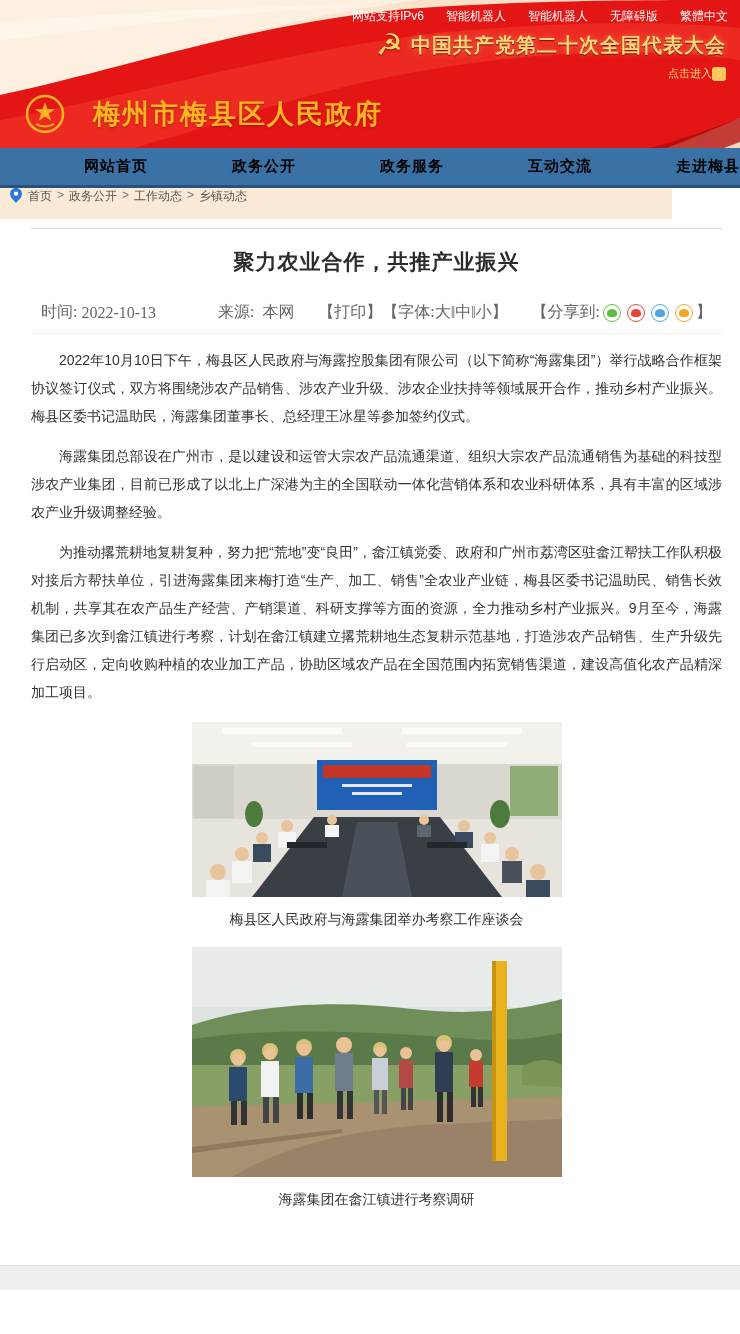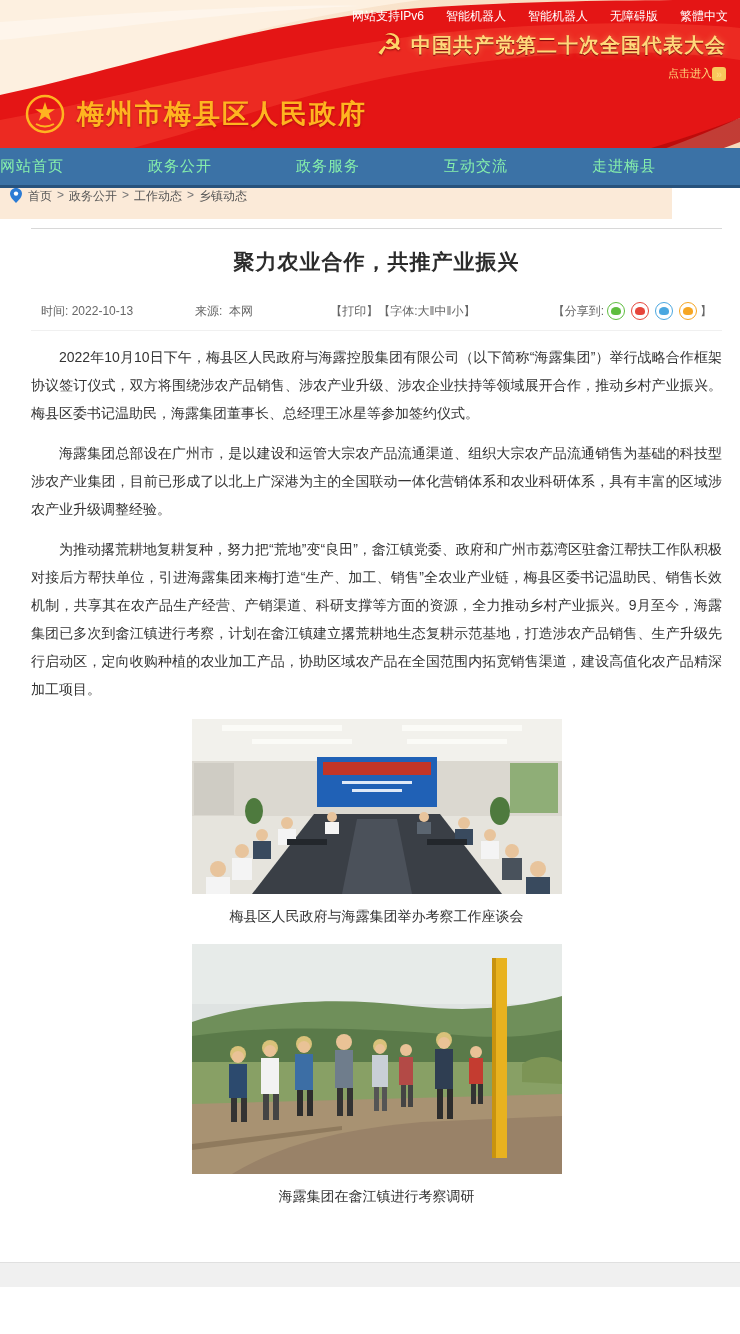--- a/index.html
+++ b/index.html
@@ -12,43 +12,43 @@
   .topbar { position:absolute; top:8px; right:12px; display:flex; gap:22px; z-index:5; }
   .topbar a { color:#fff; font-size:12px; text-decoration:none; }
   .congress { position:absolute; top:30px; right:14px; z-index:5; text-align:right; }
   .congress-row { display:flex; align-items:center; gap:8px; }
   .party-emblem { color:#ffd568; font-size:30px; line-height:30px; text-shadow:0 1px 2px #8d0b0b; }
   .congress-title { font-size:20px; font-weight:bold; color:#ffd87a; letter-spacing:1px;
       text-shadow:0 1px 1px #7e0808, 0 0 6px rgba(255,220,120,.45); }
   .congress-enter { margin-top:6px; display:flex; justify-content:flex-end; align-items:center; }
   .congress-enter span { color:#ffd87a; font-size:11px; }
   .enter-btn { display:inline-block; width:14px; height:14px; background:#f8c75c; color:#8d2a06; font-size:10px; line-height:14px; text-align:center; border-radius:3px; font-weight:bold; }
-  .sitelogo { position:absolute; left:25px; top:94px; display:flex; align-items:center; gap:12px; z-index:5;text-align:right; }
+  .sitelogo { position:absolute; left:25px; top:94px; display:flex; align-items:center; gap:28px; z-index:5;text-align:right; }
   .emblem-svg { width:40px; height:40px; }
   .site-title { font-size:27px; font-weight:bold; color:#ffb420; letter-spacing:2px; text-shadow:0 1px 2px rgba(120,10,10,.55); }
   .searchbox { position:absolute; left:228px; top:162px; width:285px; height:33px; z-index:5;
       background:rgba(255,255,255,.28); border:1px solid rgba(255,255,255,.75); display:flex; align-items:center; }
   .searchbox input { flex:1; height:100%; background:transparent; border:none; outline:none; padding:0 8px; font-size:13px; color:#333; }
   .search-btn { width:34px; height:100%; border:none; background:transparent; cursor:pointer; display:flex; align-items:center; justify-content:center; }
 
   
   .nav { width:740px; height:40px; background:#3b72a6; border-bottom:3px solid #27527c; display:flex; align-items:center; }
-  .nav a { flex:1; text-align:left; color:#86efac; font-size:15px; font-weight:normal; text-decoration:none; letter-spacing:1px; }
+  .nav a { flex:1; text-align:right; color:#000000; font-size:15px; font-weight:bold; text-decoration:none; letter-spacing:1px; }
 
   
   .crumb { width:672px; height:31px; background:#fbead8; display:flex; align-items:flex-start; padding:0 10px; font-size:12px; color:#555; }
   .crumb a { color:#555; text-decoration:none; }
   .crumb .sep { margin:0 5px; color:#777; }
   .pin-svg { width:12px; height:15px; margin-right:6px; }
 
   
   .content { background:#fff; padding:0 18px 38px 31px; }
   .article { border-top:1px solid #d8d8d8; margin-top:9px; }
   .a-title { text-align:center; font-size:21px; font-weight:bold; color:#2b2b2b; padding-top:19px; letter-spacing:1px; }
-  .meta { display:flex; align-items:center; justify-content:space-between; margin-top:26px; font-size:12px; color:#666; padding:0 10px 10px 10px; border-bottom:1px solid #f0f0f0; }
+  .meta { display:flex; align-items:center; justify-content:space-between; margin-top:26px; font-size:16px; color:#666; padding:0 10px 10px 10px; border-bottom:1px solid #f0f0f0;font-family:Liberation Serif, serif; }
   .meta a { color:#666; text-decoration:none; }
   .meta .grp { display:flex; align-items:center; }
   .meta .src { margin-left:62px; }
   .share-ico { width:18px; height:18px; border-radius:50%; margin:0 3px; display:inline-block; position:relative; border:1px solid; background:#fff; cursor:pointer; }
   .share-ico i { position:absolute; left:3px; top:4px; width:10px; height:8px; border-radius:50% 50% 40% 40%; }
   .p-body p { font-size:14px; color:#333; line-height:28px; text-indent:2em; margin:12px 0; text-align:justify; }
   .photo-wrap { text-align:center; margin-top:16px; }
   .photo { display:inline-block; line-height:0; }
   .caption { font-size:14px; color:#333; margin:10px 0 18px 0; text-align:center; }
 

